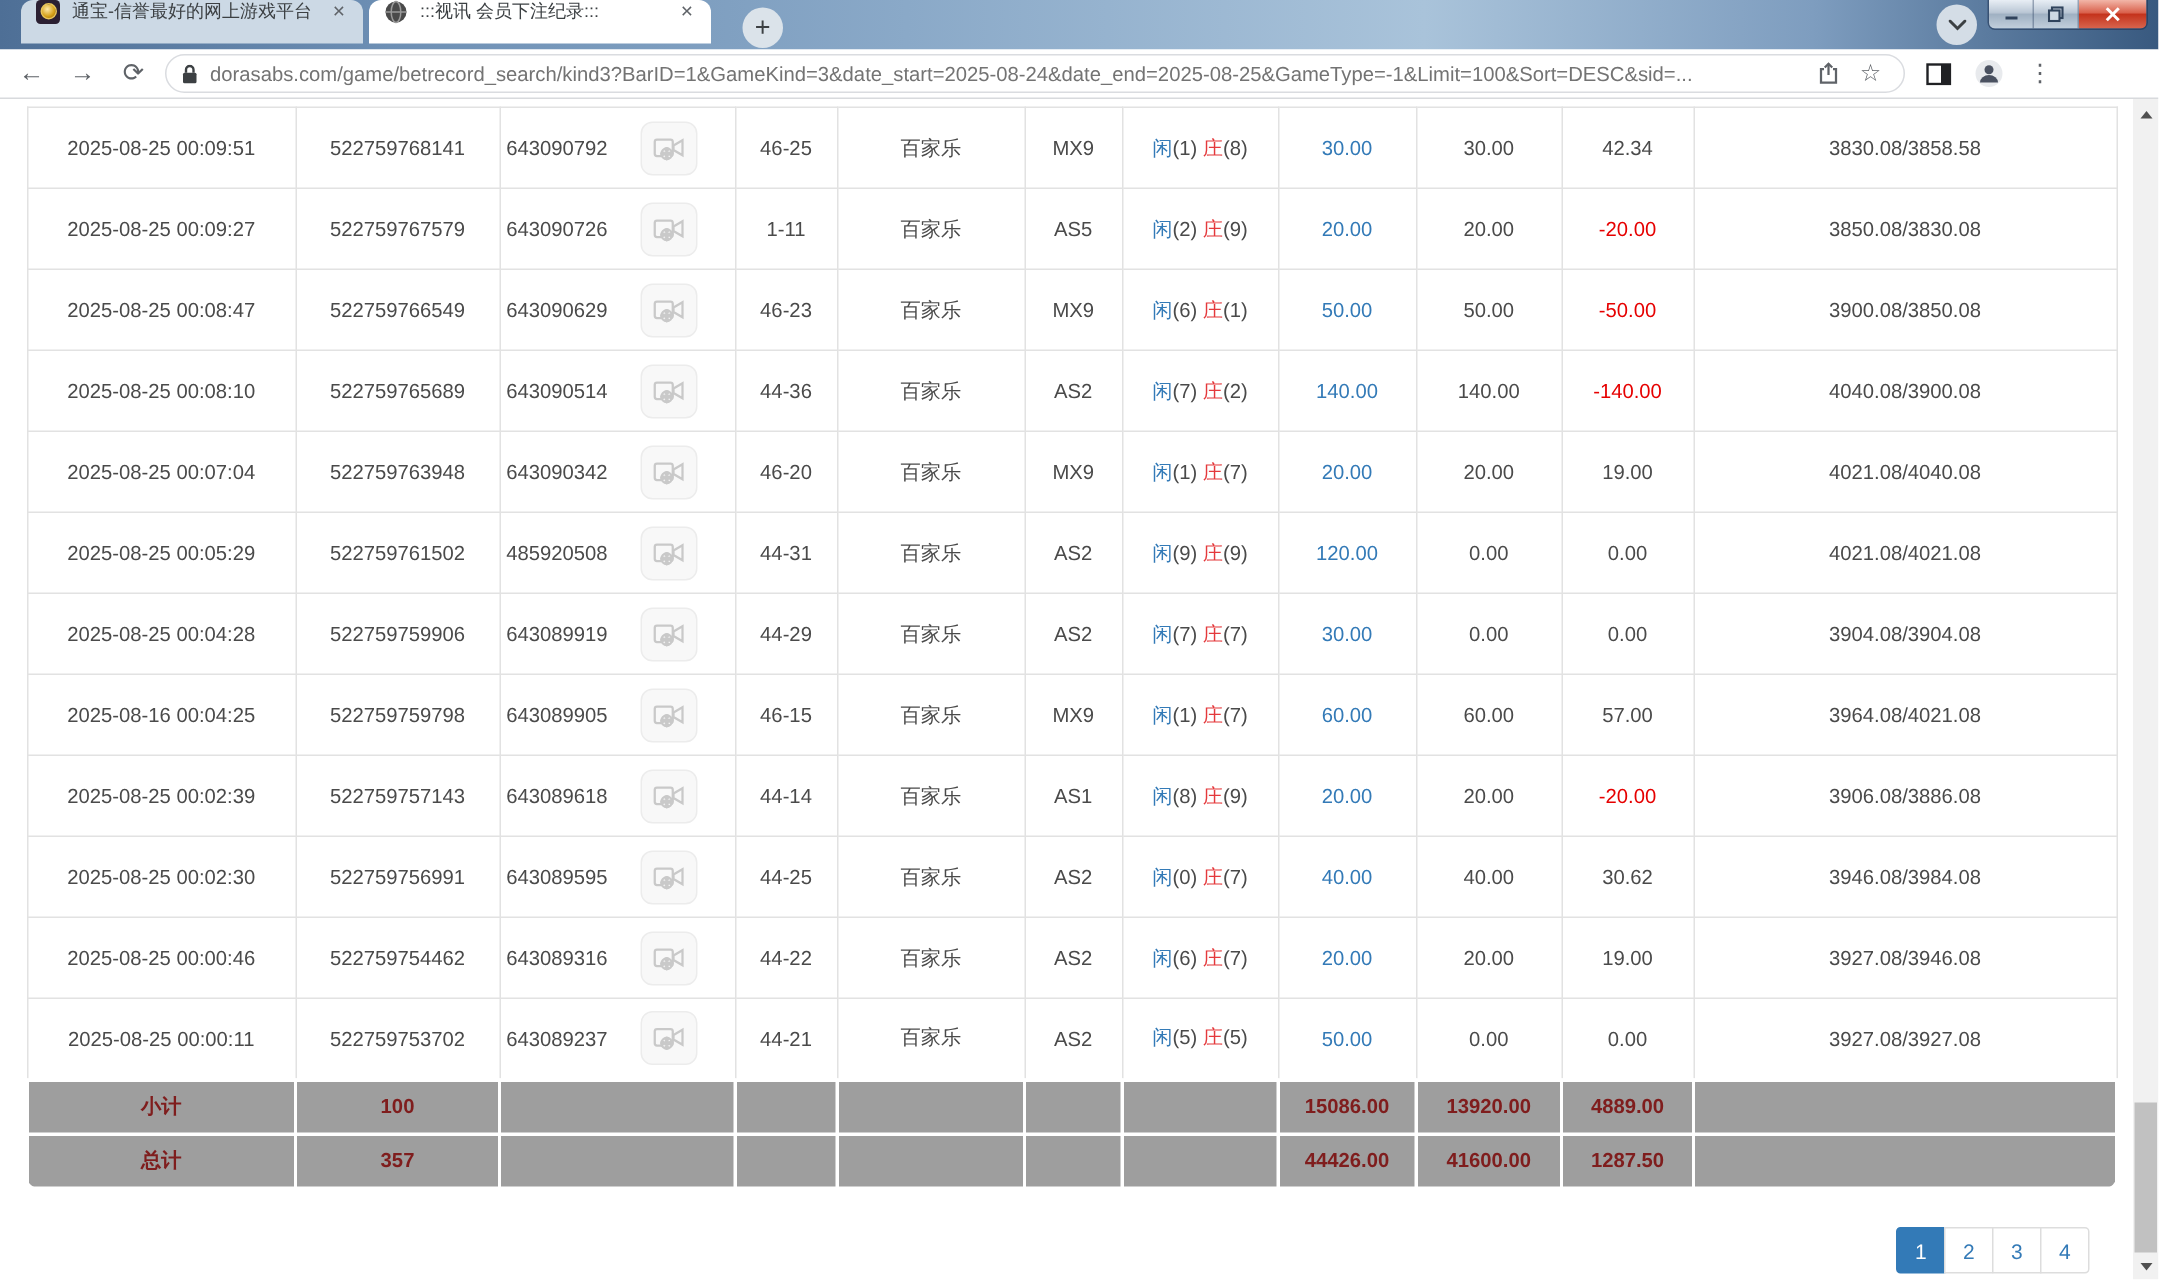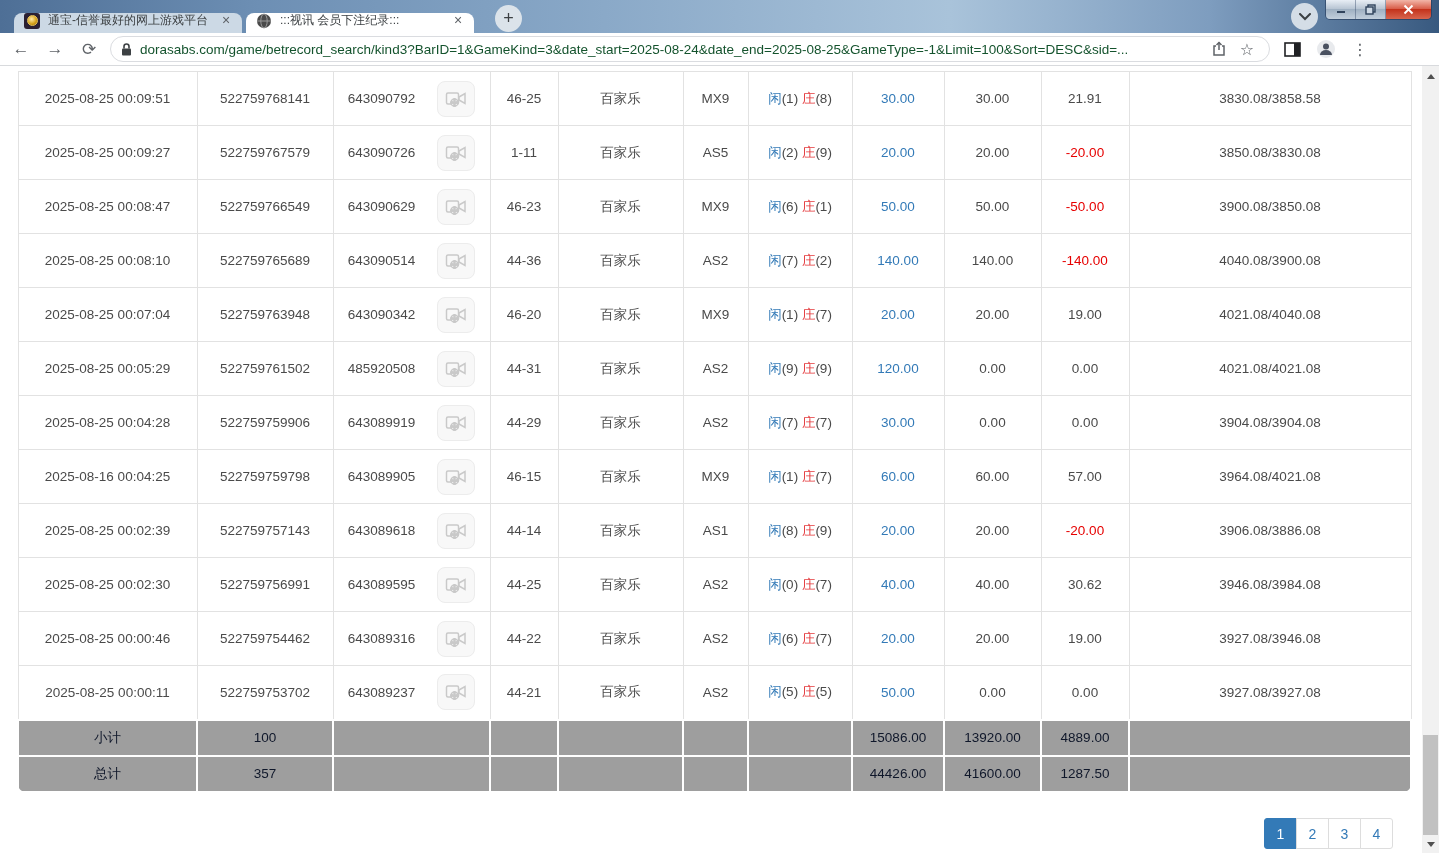--- a/index.html
+++ b/index.html
@@ -5,21 +5,21 @@
   * { margin:0; padding:0; box-sizing:border-box; }
   html,body { width:1439px; height:853px; overflow:hidden; }
   body { font-family:"Liberation Sans","DejaVu Sans",sans-serif; background:#fff; position:relative; }
 
   
   .titlebar {
     position:absolute; top:0; left:0; width:1439px; height:33px;
     background:linear-gradient(90deg,#4e6f96 0%,#6d8fb4 18%,#8aa9c8 42%,#a9c3da 66%,#7e9dbf 84%,#38597f 100%);
   }
   .tab {
-    position:absolute; top:13px; height:29px; border-radius:8px 8px 0 0;
+    position:absolute; top:0; height:29px; border-radius:8px 8px 0 0;
     display:flex; align-items:center; padding:0 8px 14px 10px; font-size:12px; color:#3c4043;
   }
   .tab.inactive { left:14px; width:228px; background:#ccd9e5; }
   .tab.active   { left:246px; width:228px; background:#ffffff; }
   .tab .favicon { width:16px; height:16px; margin-right:8px; flex:0 0 16px; }
   .tab .tab-title { flex:1; white-space:nowrap; overflow:hidden; text-overflow:ellipsis; }
   .tab .tab-close { width:16px; height:16px; line-height:14px; text-align:center; font-size:14px; color:#5f6368; border-radius:8px; cursor:pointer; }
   .chip-favicon { background:#2b2032; border-radius:3px; display:flex; align-items:center; justify-content:center; }
   .chip-favicon .coin { width:11px; height:11px; border-radius:50%; background:radial-gradient(circle at 40% 35%, #ffe9a8, #d4a017 60%, #8a5a00); border:1px solid #e8c55a; }
   .newtab-btn {
@@ -38,37 +38,37 @@
   .toolbar {
     position:absolute; top:33px; left:0; width:1439px; height:33px; background:#ffffff;
     border-bottom:1px solid #d8dadd; display:flex; align-items:center;
   }
   .nav-btn { width:26px; height:26px; border-radius:50%; display:flex; align-items:center; justify-content:center;
     font-size:17px; color:#5f6368; margin-left:8px; cursor:pointer; }
   .omnibox {
     margin-left:8px; width:1160px; height:26px; border:1px solid #dadce0; border-radius:14px;
     background:#fff; display:flex; align-items:center; padding:0 10px; gap:8px;
   }
-  .omnibox .url { font-size:13.5px; color:#14532d; white-space:nowrap; overflow:hidden; flex:1; }
+  .omnibox .url { font-size:13.5px; color:#737373; white-space:nowrap; overflow:hidden; flex:1; }
   .omni-actions { display:flex; align-items:center; gap:4px; margin-left:2px; }
   .toolbar-right { display:flex; align-items:center; gap:10px; margin-left:10px; }
   .tb-icon { width:24px; height:24px; display:flex; align-items:center; justify-content:center; cursor:pointer; color:#5f6368; font-size:16px; }
 
   
   .content { position:absolute; top:67px; left:0; width:1422px; height:650px; background:#fff; }
 
   table.records { border-collapse:collapse; table-layout:fixed; margin:4px 0 0 17px; width:1393px; font-size:13.5px; color:#4a4a4a; }
   table.records td { border:1px solid #e2e2e2; text-align:center; height:54px; background:#fff; padding:0 4px; overflow:hidden; }
-  .round-cell-inner { display:flex; align-items:center; justify-content:center; gap:22px; }
+  .round-cell-inner { display:flex; align-items:center; gap:22px; }
   .video-btn { width:38px; height:36px; border:1px solid #ececec; border-radius:8px; background:#f8f8f8; display:flex; align-items:center; justify-content:center; cursor:pointer; }
   .blue { color:#337ab7; }
   .red { color:#e4393c; }
   .neg { color:#e60000; }
   .bet-amount { color:#337ab7; cursor:pointer; }
-  tr.summary td { background:#9e9e9e; color:#0f172a; height:36px; border:2px solid #fff; font-size:13.5px; }
+  tr.summary td { background:#9e9e9e; color:#7f1d1d; height:36px; border:2px solid #fff; font-size:13.5px;font-weight:bold; }
   tr.summary.last td:first-child { border-bottom-left-radius:8px;text-align:center; }
   tr.summary.last td:last-child { border-bottom-right-radius:8px; }
 
   .pagination { position:absolute; top:751px; right:29px; display:flex; }
   .page-btn {
     min-width:33px; height:31px; border:1px solid #ddd; background:#fff; color:#337ab7;
     display:flex; align-items:center; justify-content:center; font-size:14px; cursor:pointer; margin-left:-1px;
   }
   .page-btn:first-child { border-radius:3px 0 0 3px; margin-left:0; }
   .page-btn:last-child { border-radius:0 3px 3px 0; }
@@ -215,21 +215,21 @@
                 </svg>
               </span>
             </span>
           </td>
           <td>46-25</td>
           <td>百家乐</td>
           <td>MX9</td>
           <td><span class="blue">闲</span>(1) <span class="red">庄</span>(8)</td>
           <td><span class="bet-amount">30.00</span></td>
           <td>30.00</td>
-          <td><span>21.91</span></td>
+          <td><span>42.34</span></td>
           <td>3830.08/3858.58</td>
         </tr>
         <tr>
           <td>2025-08-25 00:09:27</td>
           <td>522759767579</td>
           <td>
             <span class="round-cell-inner">
               <span>643090726</span>
               <span class="video-btn">
                 <svg width="22" height="20" viewBox="0 0 22 20" fill="none" stroke="#c9c9c9" stroke-width="1.5">

